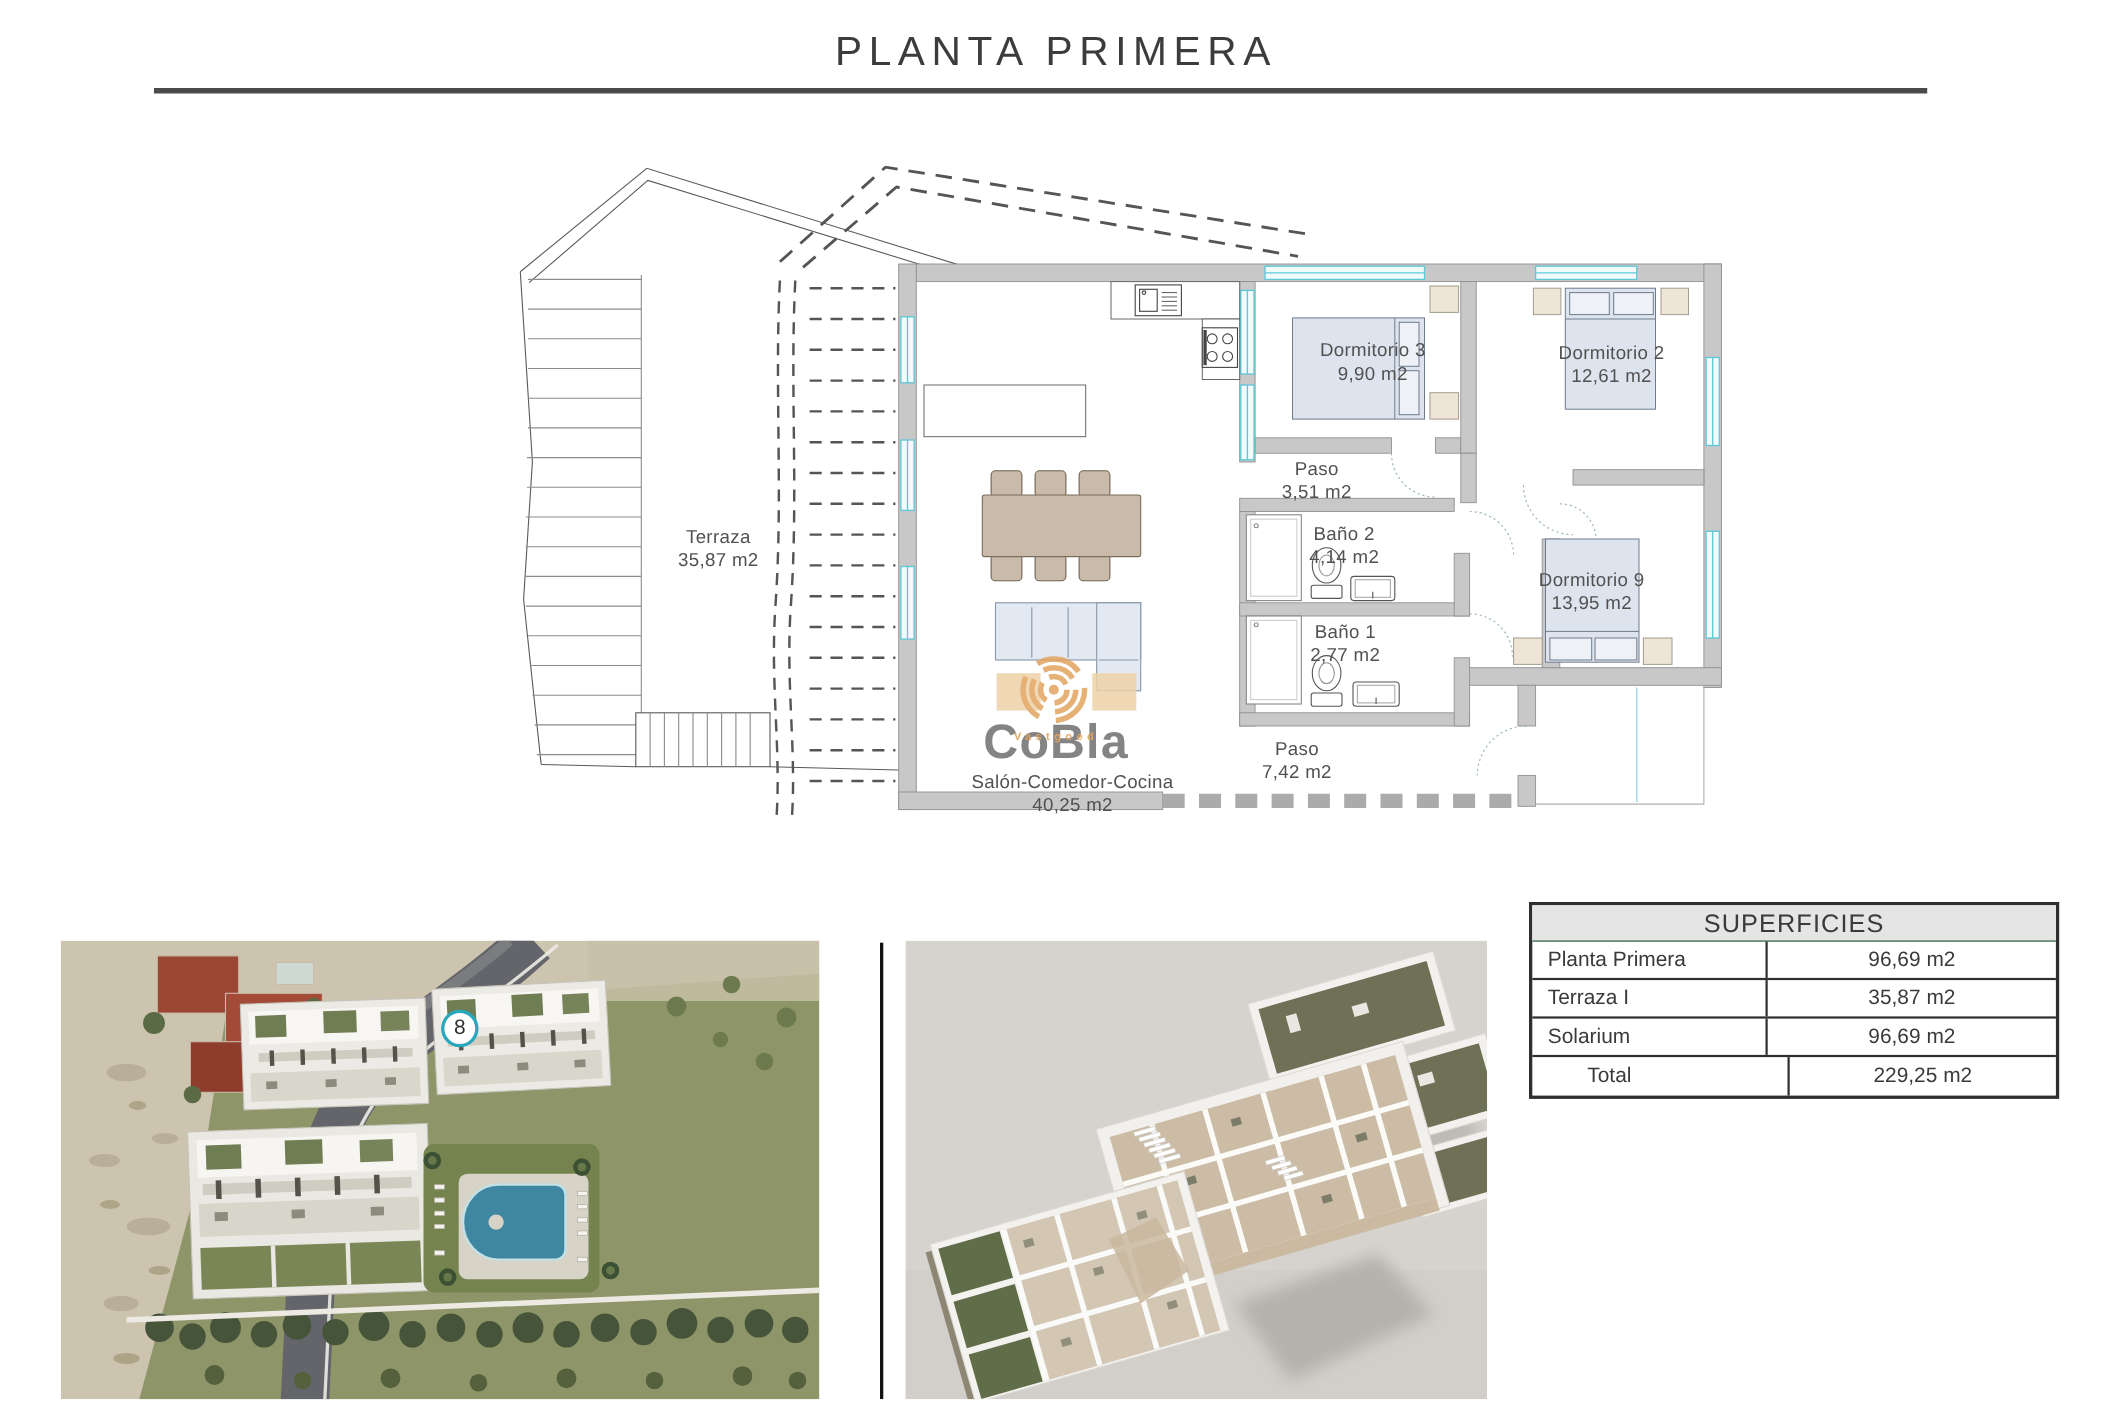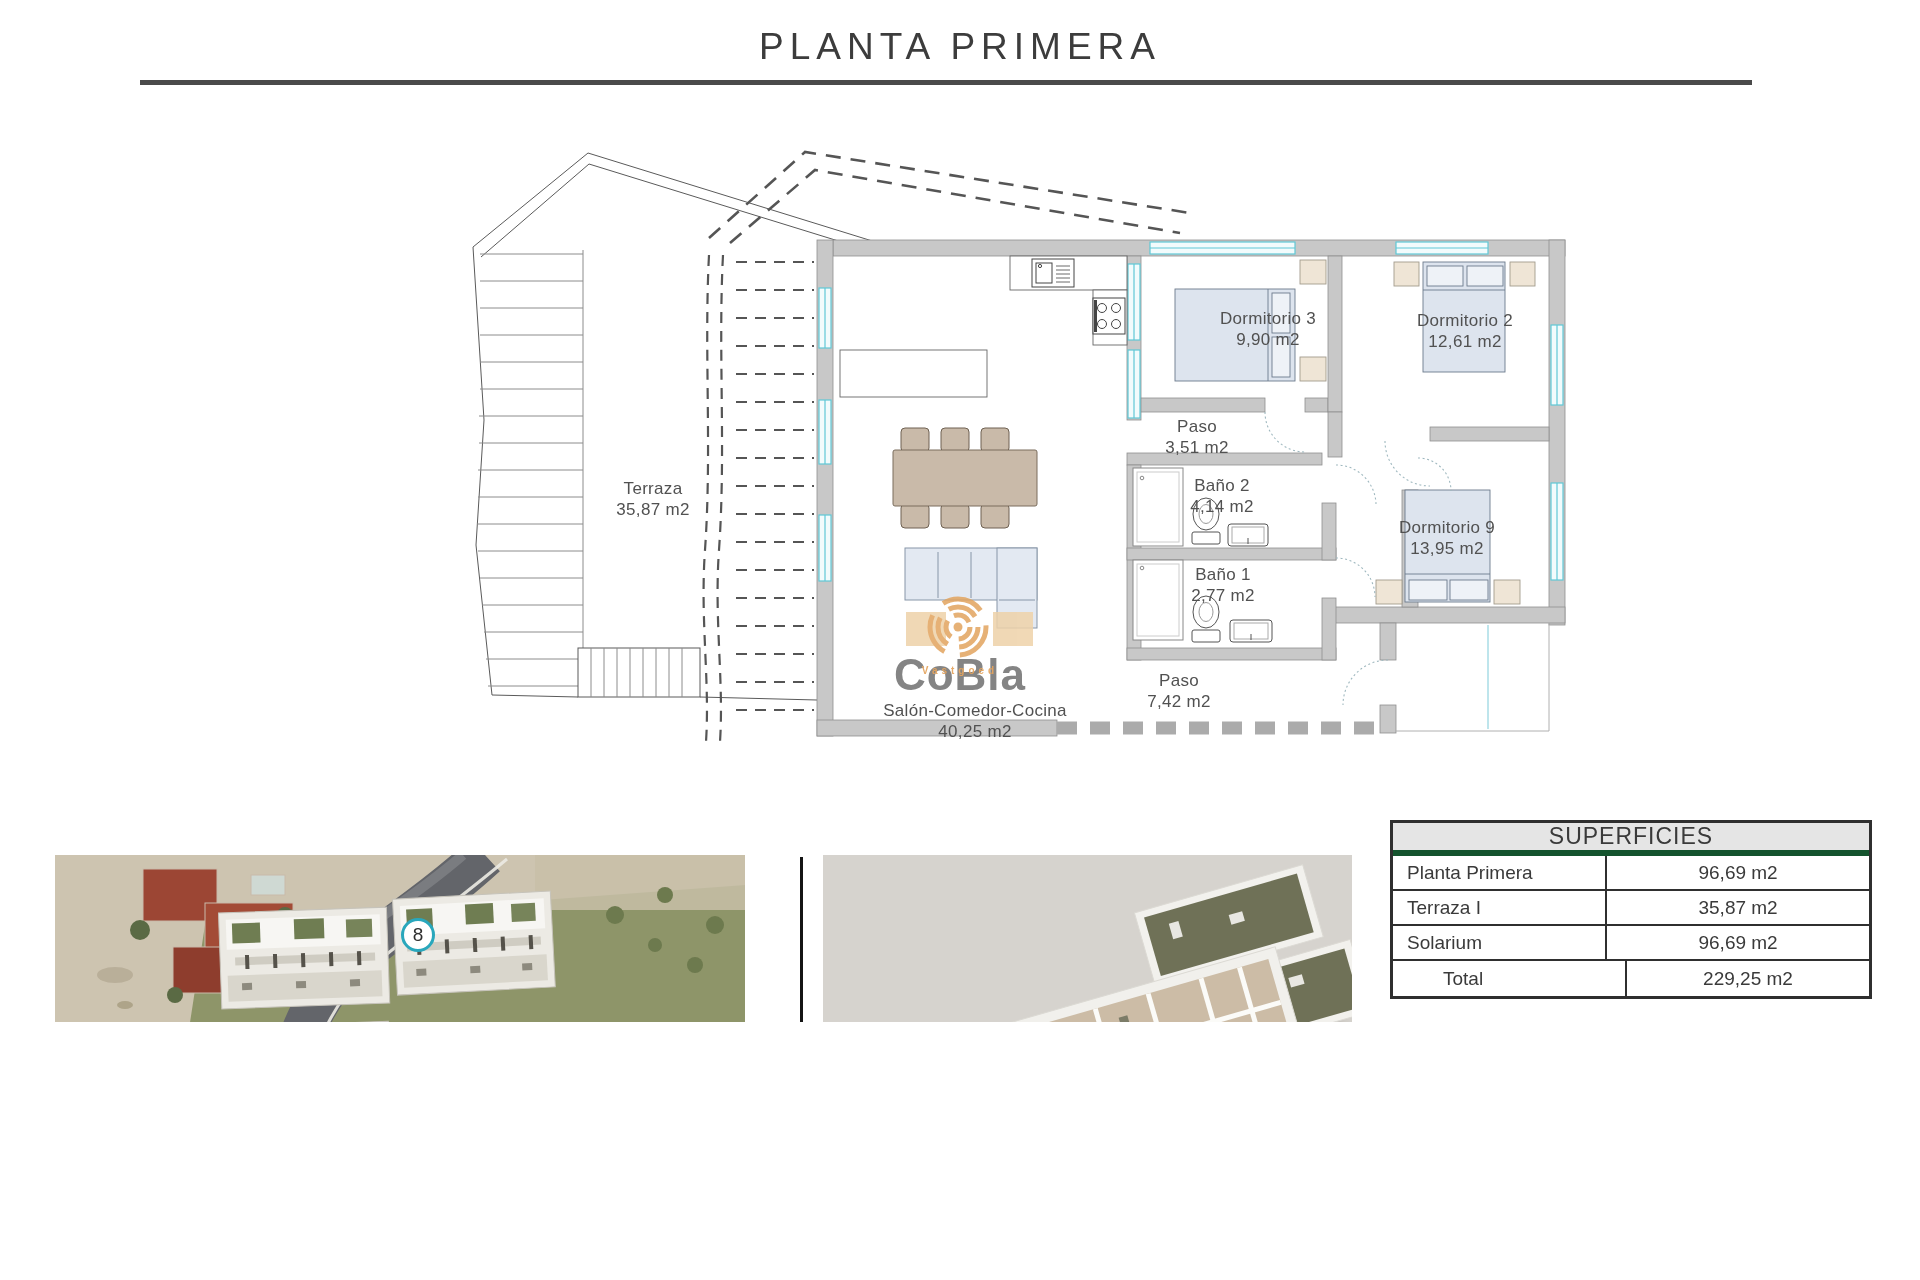--- a/index.html
+++ b/index.html
@@ -1,18 +1,18 @@
 <!DOCTYPE html>
 <html><head>
 <meta charset="utf-8">
 <style>
   * { margin:0; padding:0; box-sizing:border-box; }
   html,body { background:#ffffff; }
   .page{
-    position:relative; width:1920px; height:1022px; background:#ffffff;
+    position:relative; width:1920px; height:1272px; background:#ffffff;
     font-family:"Liberation Sans", sans-serif; overflow:hidden; color:#4e4e4e;
   }
   
   .title{
     position:absolute; top:26px; left:0; right:0; text-align:center;
     font-size:37px; font-weight:400; letter-spacing:6px; color:#3c3c3c;
   }
   .title-rule{ position:absolute; left:140px; top:80px; width:1612px; height:5px; background:#4a4a4a; }
 
   
@@ -40,21 +40,21 @@
     background:#ffffff; border:3px solid #29a7bc; display:flex; align-items:center; justify-content:center;
     font-size:19px; color:#2e2e2e;
   }
 
   
   .sup-table{
     position:absolute; left:1390px; top:820px; width:482px;
     border:3px solid #2f2f2f; background:#fff; color:#3a3a3a;
   }
   .sup-header{
-    height:33px; background:#e5e5e5; border-bottom:6px solid #14532d;
+    height:33px; background:#e5e5e5; border-bottom:1px solid #14532d;
     display:flex; align-items:center; justify-content:center;
     font-size:23px; letter-spacing:1px; color:#3a3a3a;
   }
   .sup-row{ display:flex; height:35px; border-bottom:2px solid #2f2f2f; }
   .sup-row:last-child{ border-bottom:none;padding-left:36px; }
   .sup-label{
     width:45%; border-right:2px solid #2f2f2f; display:flex; align-items:center;
     padding-left:14px; font-size:19px;
   }
   .sup-value{ flex:1; display:flex; align-items:center; justify-content:center; font-size:19px; }
@@ -261,21 +261,21 @@
         <circle cx="958" cy="627" r="12" stroke-dasharray="18,8"></circle>
       </g>
       <circle cx="958" cy="627" r="4.5" fill="#e2a45f"></circle>
     </g>
   </svg>
 
   <div class="room-label" style="left:653px; top:499px;">
     <span>Terraza</span>
       <span>35,87 m2</span>
   </div>
-  <div class="room-label" style="left:1248px; top:329px;margin-left:20px;">
+  <div class="room-label" style="left:1248px; top:329px;">
     <span>Dormitorio 3</span>
       <span>9,90 m2</span>
   </div>
   <div class="room-label" style="left:1465px; top:331px;">
     <span>Dormitorio 2</span>
       <span>12,61 m2</span>
   </div>
   <div class="room-label" style="left:1197px; top:437px;">
     <span>Paso</span>
       <span>3,51 m2</span>

